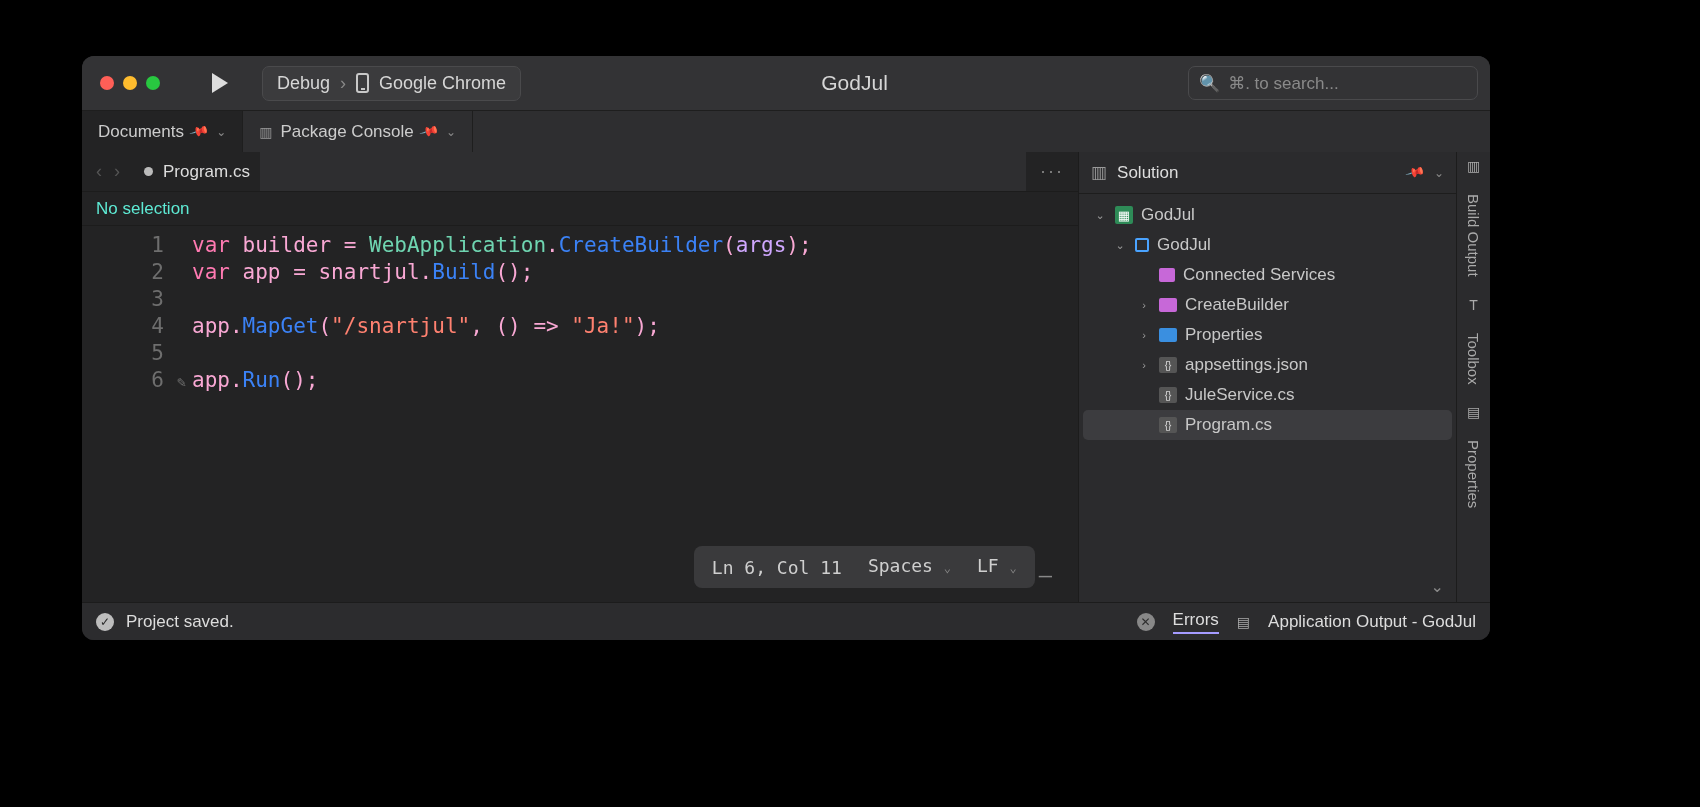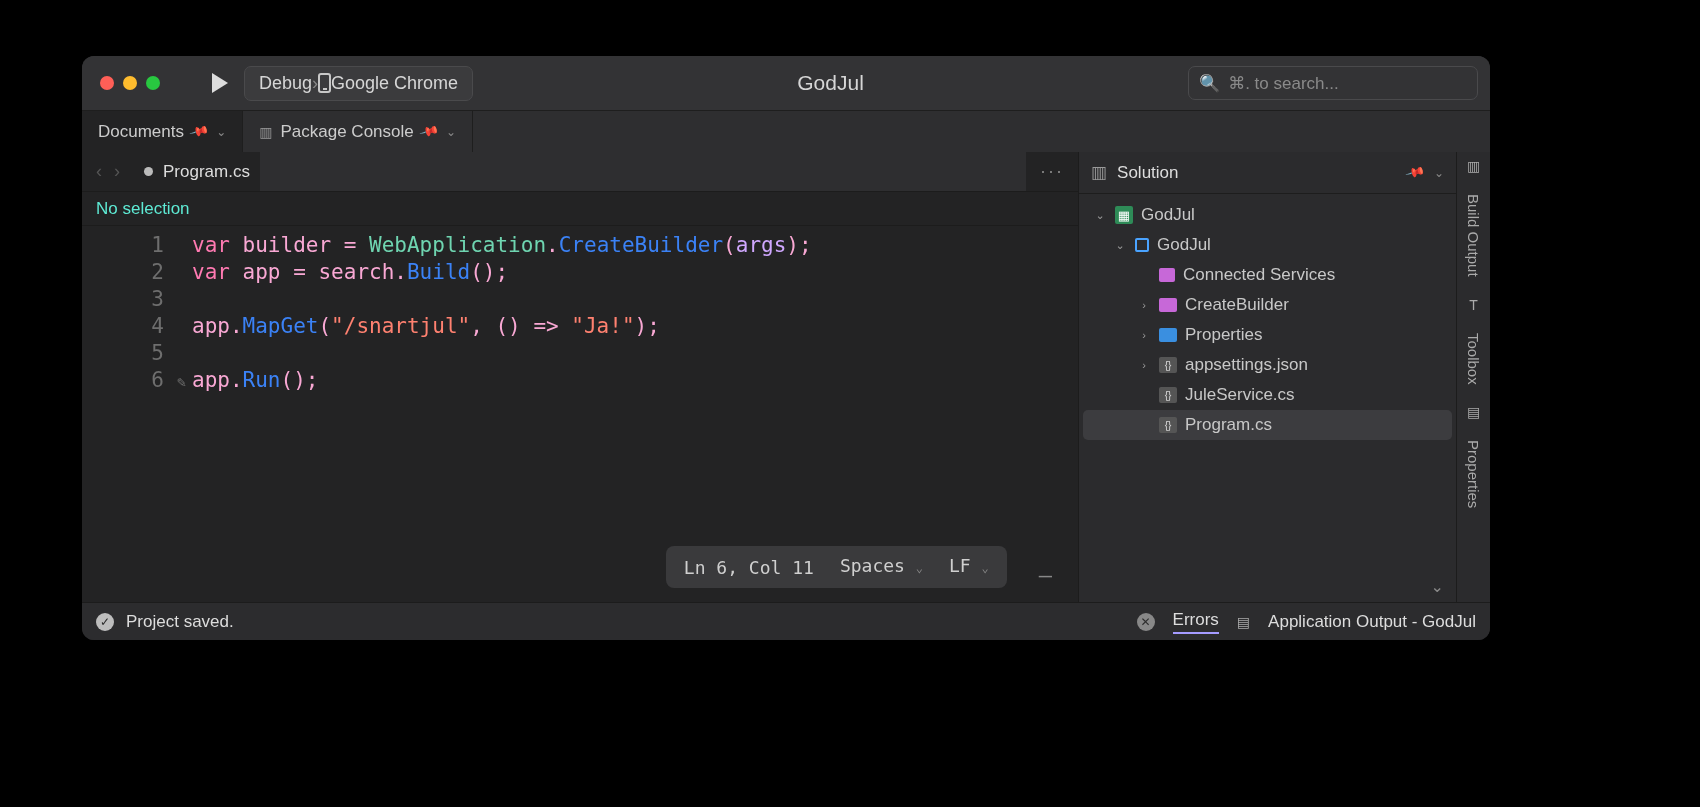--- a/index.html
+++ b/index.html
@@ -32,21 +32,22 @@
     display: flex;
     align-items: center;
     padding: 0 12px 0 18px;
     gap: 16px;
   }
   .traffic { display:flex; gap:9px; }
   .dot { width:14px; height:14px; border-radius:50%; }
   .dot.r{background:#ff5f57;} .dot.y{background:#febc2e;} .dot.g{background:#28c840;}
   .play { margin-left:36px; width:0;height:0;border-top:10px solid transparent;border-bottom:10px solid transparent;border-left:16px solid #ddd; }
   .config {
-    display:flex; align-items:center; gap:0;
+    margin-left:18px;
+    display:flex; align-items:center; gap:10px;
     background:#3b3b3d; border:1px solid #4a4a4c; border-radius:7px;
     padding:6px 14px; font-size:18px; color:#d6d6d6;
   }
   .config .sep{color:#888;}
   .phone{display:inline-block;width:13px;height:20px;border:2px solid #c8c8c8;border-radius:3px;position:relative;}
   .phone::after{content:"";position:absolute;bottom:1px;left:50%;transform:translateX(-50%);width:4px;height:2px;background:#c8c8c8;}
   .title-center{flex:1;text-align:center;font-size:21px;color:#d6d6d6;}
   .search{
     width:290px;height:34px;border:1px solid #4a4a4c;border-radius:7px;
     display:flex;align-items:center;padding:0 10px;color:#8a8a8a;font-size:17px;gap:8px;
@@ -92,21 +93,21 @@
   .gutter.mark::after{content:"✎";position:absolute;right:6px;top:2px;color:#6e6e6e;font-size:15px;}
   .src{white-space:pre;}
   .kw{color:#ff7ab2;}
   .type{color:#6fd5b1;}
   .method{color:#3b82f6;}
   .param{color:#d0a8ff;}
   .str{color:#ff8170;}
   .plain{color:#f9a8d4;}
 
   .editor-status{
-    position:absolute;bottom:14px;right:26px;display:flex;align-items:flex-end;gap:32px;
+    position:absolute;bottom:14px;right:26px;display:flex;align-items:flex-end;gap:4px;
   }
   .pill{
     background:#3a3a3c;border-radius:8px;padding:6px 18px;display:flex;gap:26px;align-items:center;
     color:#cfcfcf;font-size:18px;
   }
 
   
   .sol-head{height:42px;display:flex;align-items:center;gap:10px;padding:0 12px;color:#ddd;font-size:17px;border-bottom:1px solid #1d1d1d;}
   .sol-head .spacer{flex:1;}
   .tree{padding:6px 4px;font-size:17px;}
@@ -185,21 +186,21 @@
         <div class="more">···</div>
       </div>
       <div class="breadcrumb">No selection</div>
       <div class="code" id="code">
         <div class="line">
             <div class="gutter">1</div>
             <div class="src"><span class="kw">var</span><span class="plain"> builder </span><span class="plain">= </span><span class="type">WebApplication</span><span class="plain">.</span><span class="method">CreateBuilder</span><span class="plain">(</span><span class="param">args</span><span class="plain">);</span></div>
           </div>
           <div class="line">
             <div class="gutter">2</div>
-            <div class="src"><span class="kw">var</span><span class="plain"> app </span><span class="plain">= </span><span class="plain">search.</span><span class="method">Build</span><span class="plain">();</span></div>
+            <div class="src"><span class="kw">var</span><span class="plain"> app </span><span class="plain">= </span><span class="plain">snartjul.</span><span class="method">Build</span><span class="plain">();</span></div>
           </div>
           <div class="line">
             <div class="gutter">3</div>
             <div class="src"></div>
           </div>
           <div class="line">
             <div class="gutter">4</div>
             <div class="src"><span class="plain">app.</span><span class="method">MapGet</span><span class="plain">(</span><span class="str">"/snartjul"</span><span class="plain">, () =&gt; </span><span class="str">"Ja!"</span><span class="plain">);</span></div>
           </div>
           <div class="line">

